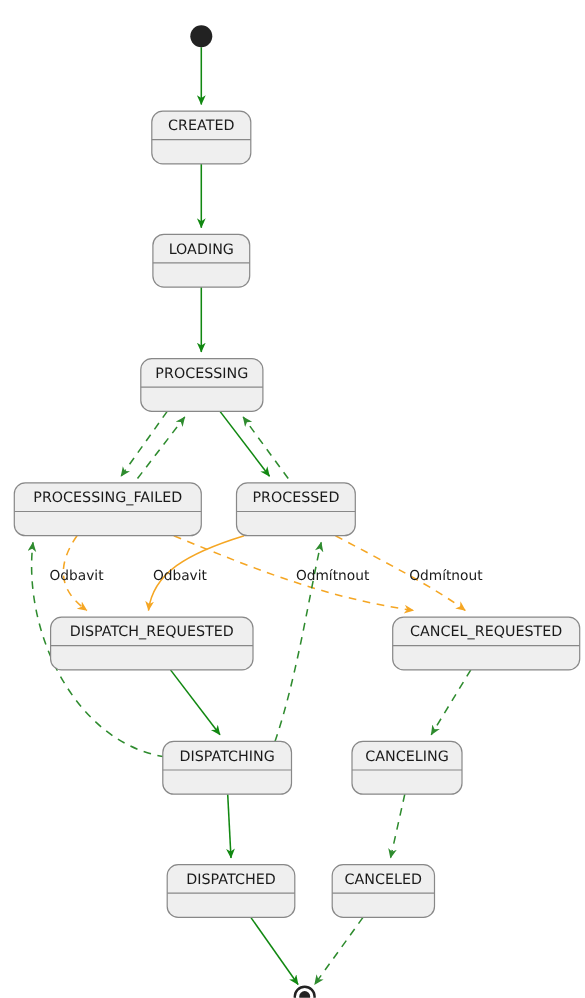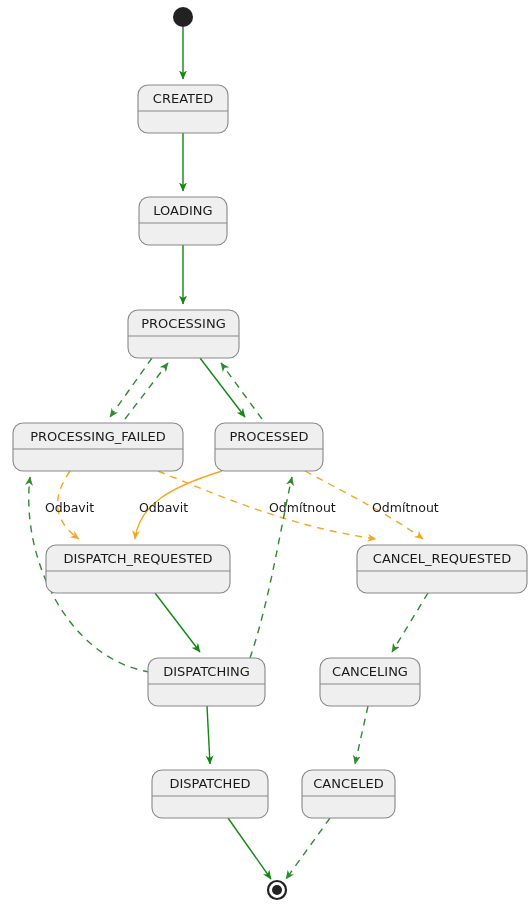--- a/index.html
+++ b/index.html
@@ -11,20 +11,21 @@
     width: 532px;
     height: 907px;
     font-family: "DejaVu Sans", sans-serif;
     overflow: hidden;
   }
   #diagram-root {
     position: relative;
     width: 532px;
     height: 792px;
     background: #ffffff;
+    margin-top: 16px;
   }
   svg#state-diagram {
     display: block;
     width: 532px;
     height: 907px;
   }
   .state-box-rect {
     fill: #EFEFEF;
     stroke: #888888;
     stroke-width: 1.1;

